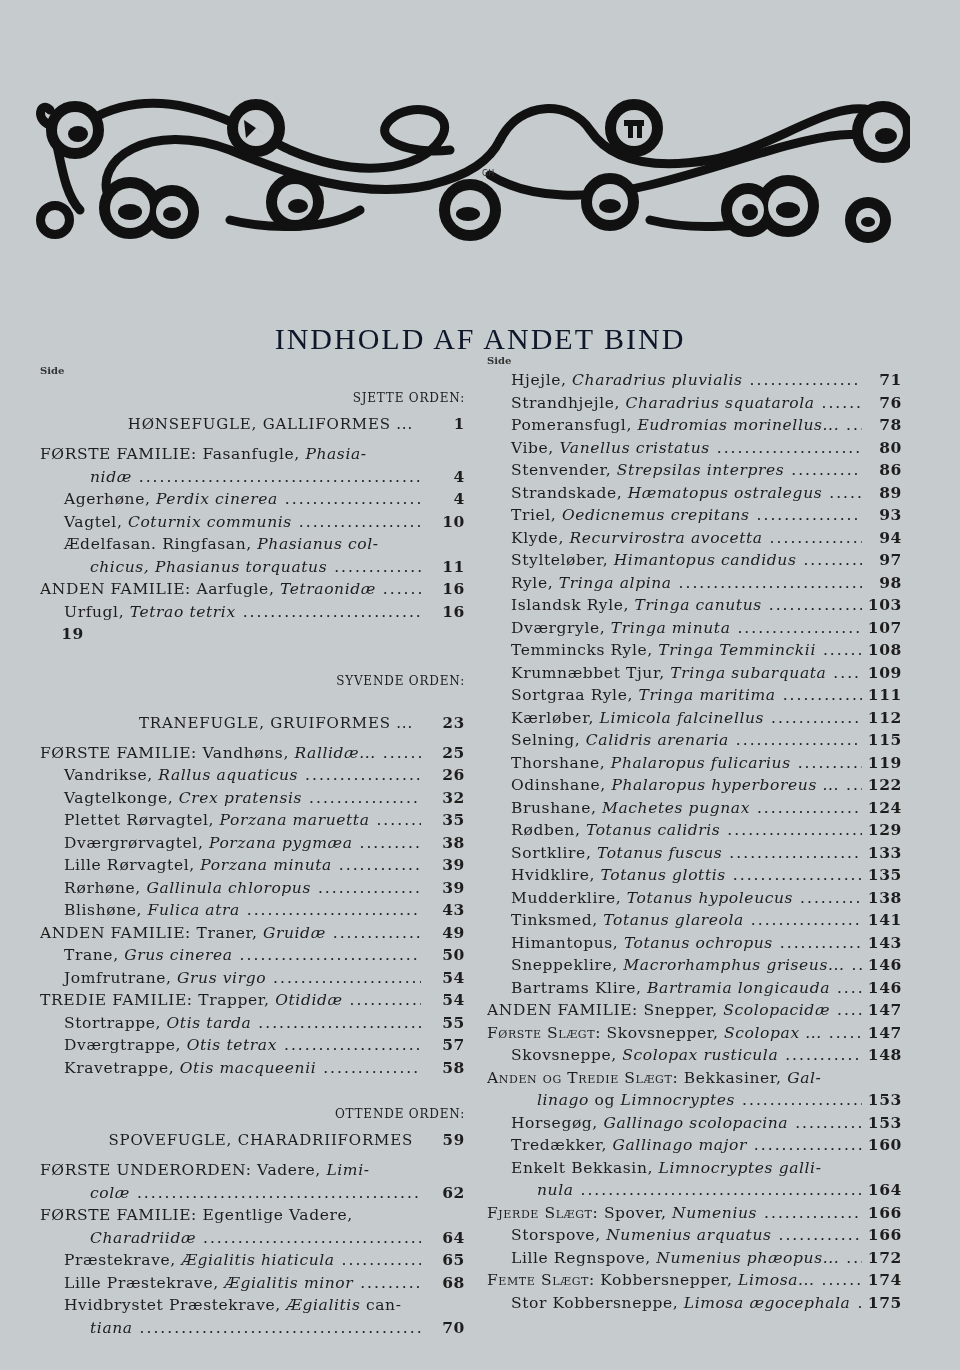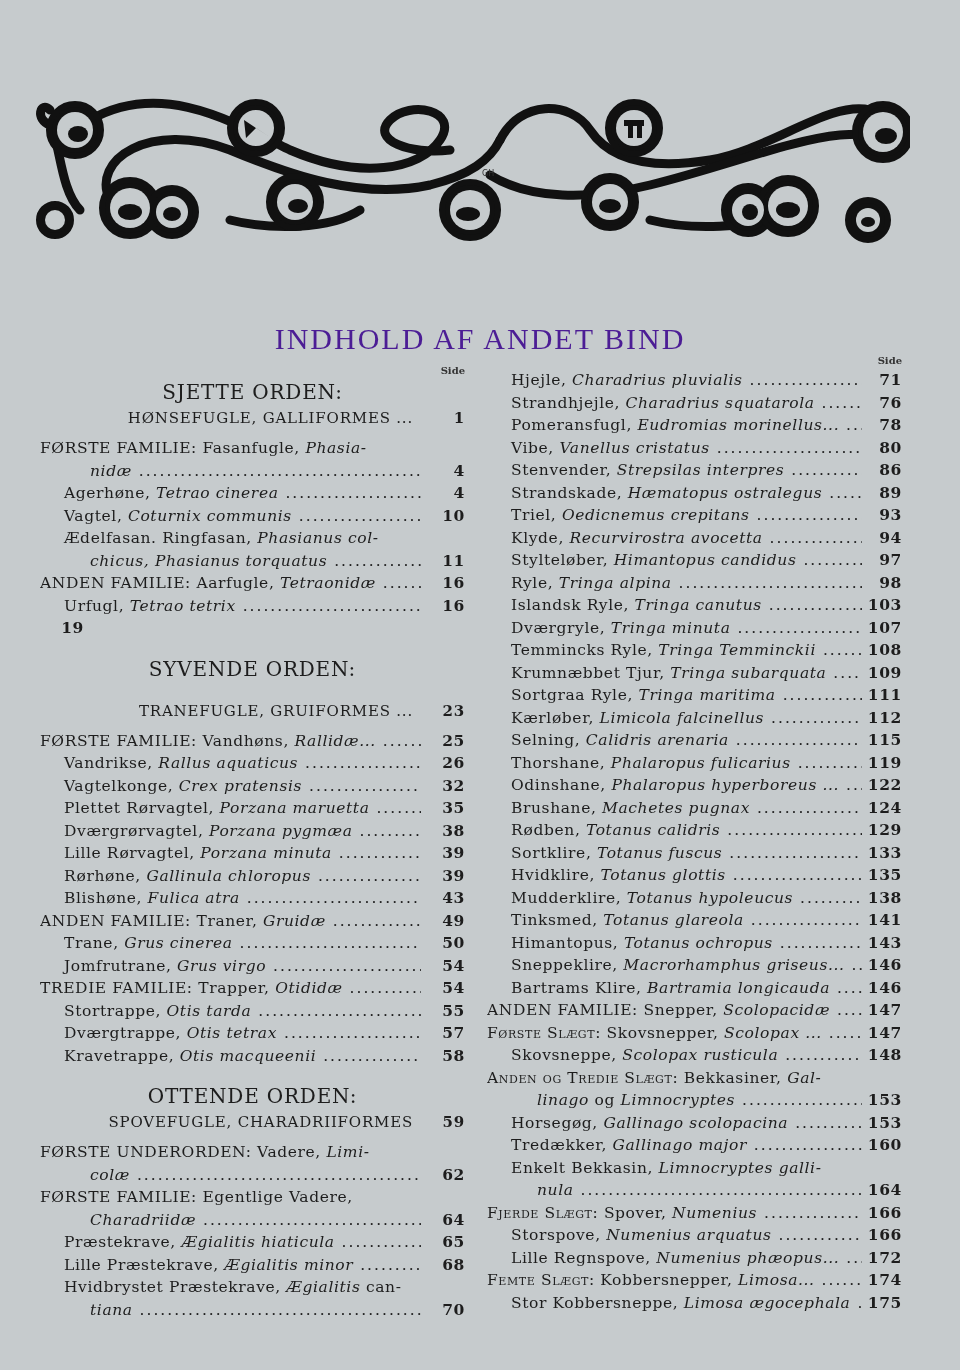--- a/index.html
+++ b/index.html
@@ -6,36 +6,36 @@
   body {
     width:960px; height:1370px; overflow:hidden;
     background:#c6cbcd;
     font-family:"DejaVu Serif", "Liberation Serif", serif;
     color:#1d1d1d;
     position:relative;
   }
   .ornament { position:absolute; left:30px; top:80px; width:880px; height:175px; }
   .title {
     position:absolute; left:0; right:0; top:302px; text-align:center;
-    font-family:"Liberation Serif", serif; font-size:30px; letter-spacing:2px; color:#4c1d95;
+    font-family:"Liberation Serif", serif; font-size:30px; letter-spacing:2px; color:#0f172a;
     font-weight:normal;
   }
   .col { position:absolute; }
   .col.left { left:40px; top:365px; width:425px; }
   .col.right { left:487px; top:355px; width:415px; }
-  .side-hdr { text-align:right; font-size:10px; font-weight:bold; color:#333; height:14px; }
+  .side-hdr { text-align:left; font-size:10px; font-weight:bold; color:#333; height:14px; }
   .row { display:flex; align-items:baseline; font-size:15.5px; line-height:22.5px; letter-spacing:0.6px; }
   .row .txt { flex:1; white-space:nowrap; overflow:hidden; }
   .row .txt .lead::after { content:" ............................................................................................................"; letter-spacing:2px; }
   .row .pg { width:44px; text-align:right; font-weight:bold; flex:none; }
   .right .row .pg { width:40px;text-align:right; }
   .ital { font-style:italic; }
   .ind1 { padding-left:24px; }
   .ind2 { padding-left:50px; }
-  .order-a { text-align:center; font-size:20px; letter-spacing:0.8px; line-height:26px; }
+  .order-a { text-align:right; font-size:12px; letter-spacing:0.8px; line-height:26px; margin-top:6px; }
   .order-b { font-size:15px; letter-spacing:0.8px; line-height:26px; }
   .sc { font-variant:small-caps; }
   .gap { height:16px; }
   .gap-s { height:6px; }
 </style>
 </head>
 <body>
 
 <svg class="ornament" viewBox="0 0 880 175" xmlns="http://www.w3.org/2000/svg">
   <g fill="none" stroke="#111" stroke-width="9" stroke-linecap="round">
@@ -108,21 +108,21 @@
     <div class="gap-s"></div>
     <div class="row">
       <div class="txt "><span><span>FØRSTE FAMILIE:</span> <span>Fasanfugle,</span> <span class="ital">Phasia-</span></span></div>
       <span class="pg"></span>
     </div>
     <div class="row">
       <div class="txt ind2"><span class="lead"><span class="ital">nidæ</span></span></div>
       <span class="pg">4</span>
     </div>
     <div class="row">
-      <div class="txt ind1"><span class="lead"><span>Agerhøne,</span> <span class="ital">Tetrao cinerea</span></span></div>
+      <div class="txt ind1"><span class="lead"><span>Agerhøne,</span> <span class="ital">Perdix cinerea</span></span></div>
       <span class="pg">4</span>
     </div>
     <div class="row">
       <div class="txt ind1"><span class="lead"><span>Vagtel,</span> <span class="ital">Coturnix communis</span></span></div>
       <span class="pg">10</span>
     </div>
     <div class="row">
       <div class="txt ind1"><span><span>Ædelfasan. Ringfasan,</span> <span class="ital">Phasianus col-</span></span></div>
       <span class="pg"></span>
     </div>

